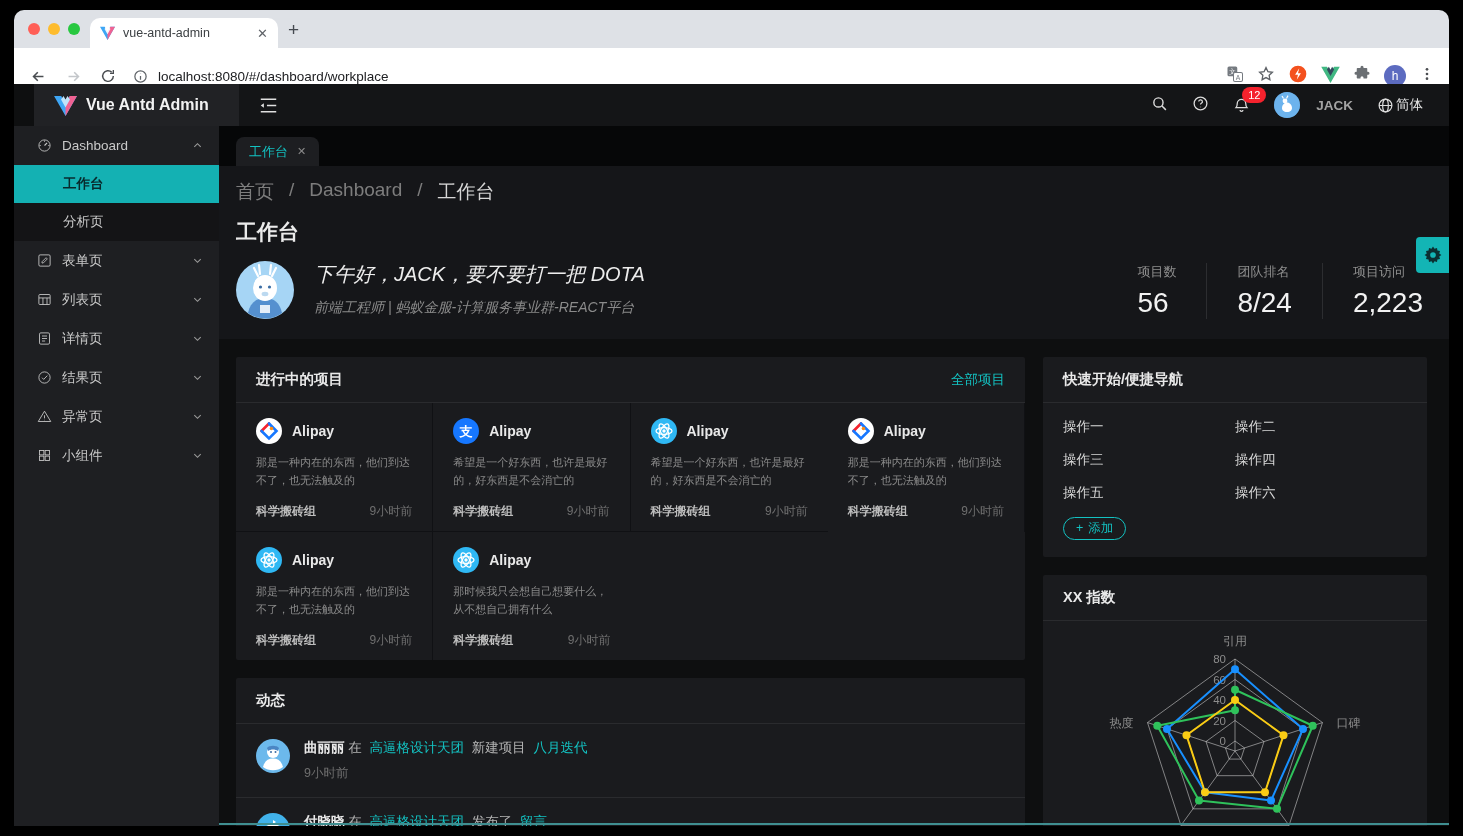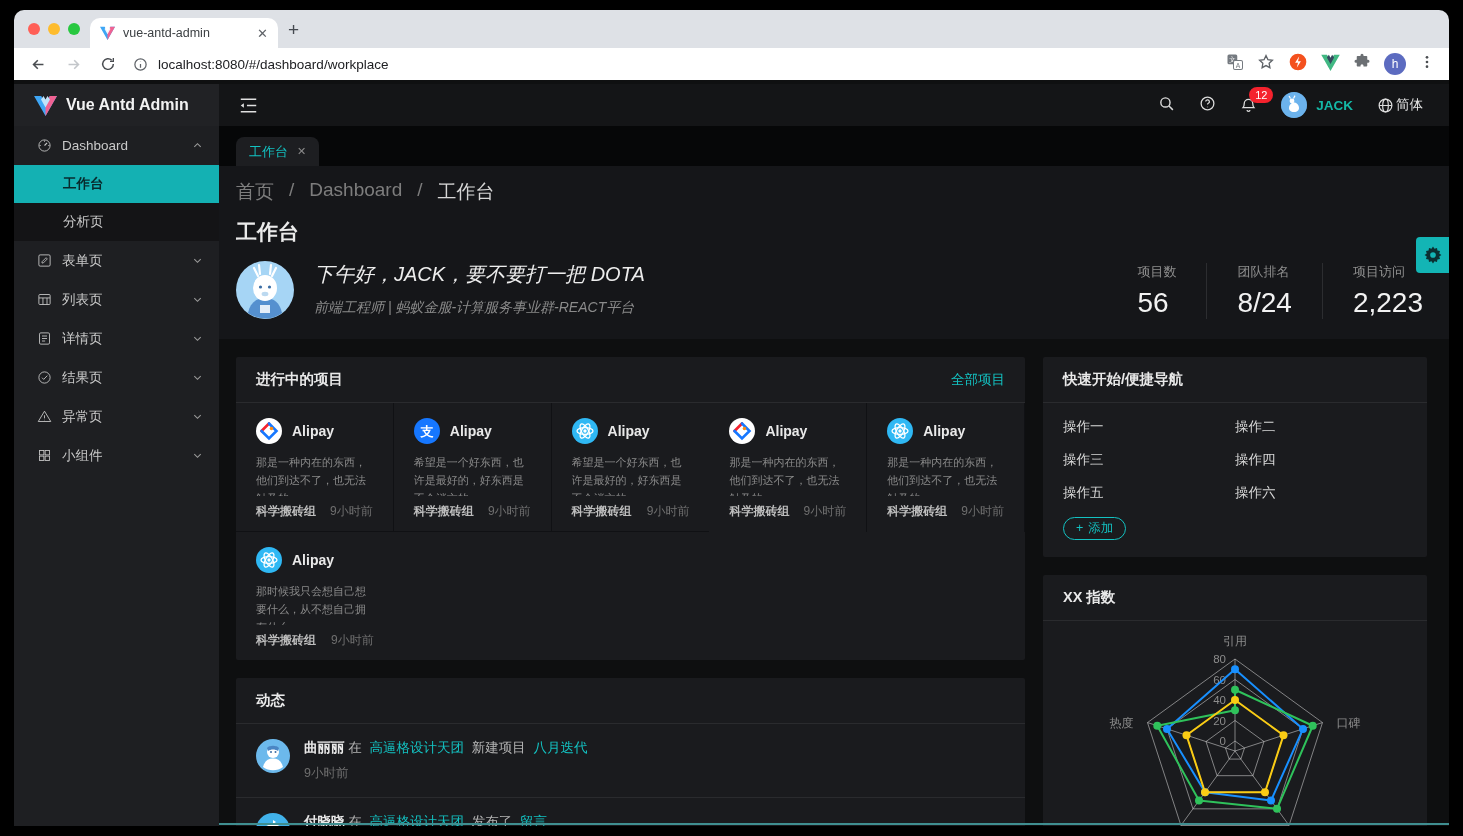--- a/index.html
+++ b/index.html
@@ -10,38 +10,38 @@
   
   .tabstrip{height:38px;background:#dee1e6;position:relative;}
   .traffic{position:absolute;left:14px;top:13px;display:flex;gap:8px;}
   .tl{width:12px;height:12px;border-radius:50%;}
   .tl.red{background:#ff5f57}.tl.yel{background:#febc2e}.tl.grn{background:#28c840}
   .chrome-tab{position:absolute;left:76px;top:8px;width:188px;height:30px;background:#fff;
               border-radius:10px 10px 0 0;display:flex;align-items:center;padding:0 10px;gap:8px;box-sizing:border-box;}
   .chrome-tab .t-title{flex:1;font-size:12.5px;color:#3c4043;white-space:nowrap;overflow:hidden;}
   .t-close{color:#5f6368;font-size:13px;line-height:1;cursor:default;}
   .newtab{position:absolute;left:274px;top:9px;font-size:19px;color:#454950;font-weight:300;}
-  .urlbar{height:24px;background:#fff;display:flex;align-items:center;padding:4px 14px;gap:15px;}
+  .urlbar{height:24px;background:#fff;display:flex;align-items:center;padding:16px 14px;gap:15px;}
   .urlbar .url{flex:1;display:flex;align-items:center;gap:10px;font-size:13.5px;color:#202124;}
   .nav-ic{display:flex;align-items:center;justify-content:center;width:20px;height:20px;}
   .rt-icons{display:flex;align-items:center;gap:13px;}
   .ext-av{width:22px;height:22px;border-radius:50%;background:#5c6bc0;color:#fff;font-size:12px;
           display:flex;align-items:center;justify-content:center;}
   
-  .app{position:absolute;top:74px;left:0;right:0;bottom:0;background:#0e0f10;}
+  .app{position:absolute;top:74px;left:0;right:0;bottom:0;background:#0e0f10;padding-left:20px;}
   .app-header{height:42px;background:#141517;display:flex;align-items:center;position:relative;z-index:5;}
   .logo-block{width:205px;height:42px;background:#212225;display:flex;align-items:center;
               padding-left:20px;gap:9px;box-sizing:border-box;flex:none;}
   .logo-title{font-size:16px;font-weight:700;color:#f2f2f2;white-space:nowrap;}
   .collapse{margin-left:20px;display:flex;align-items:center;}
   .hdr-right{margin-left:auto;display:flex;align-items:center;gap:24px;padding-right:26px;}
   .bell-wrap{position:relative;display:flex;}
   .badge{position:absolute;top:-9px;left:9px;background:#f5222d;color:#fff;font-size:11px;
          border-radius:9px;padding:1px 6px;line-height:14px;}
-  .userbox{display:flex;align-items:center;gap:9px;color:#14b8a6;font-size:13.5px;font-weight:600;}
+  .userbox{display:flex;align-items:center;gap:16px;color:#a3a3a3;font-size:13.5px;font-weight:600;}
   .langbox{display:flex;align-items:center;gap:2px;color:#e6e6e6;font-size:13.5px;}
   .layout{position:absolute;top:42px;left:0;right:0;bottom:0;display:flex;}
   
   .sidebar{width:205px;flex:none;background:#1e1f22;overflow:hidden;}
   .m-item{height:39px;display:flex;align-items:center;padding:0 16px 0 23px;color:#c9c9c9;font-size:13.5px;gap:10px;}
   .m-item .lbl{flex:none;}
   .m-item .chev{margin-left:auto;display:flex;}
   .submenu{background:#141416;}
   .s-item{height:38px;display:flex;align-items:center;padding-left:49px;color:#c9c9c9;font-size:13.5px;}
   .s-item.sel{background:#14b1b3;color:#082a2d;font-weight:700;}
@@ -67,21 +67,21 @@
   .stat:last-child{padding-right:4px;}
   .stat .s-lbl{font-size:13px;color:#8f8f8f;}
   .stat .s-val{margin-top:6px;font-size:28px;color:#f2f2f2;}
   .grid{display:flex;gap:18px;margin:18px 22px 0 17px;align-items:flex-start;}
   .left-col{width:789px;flex:none;}
   .right-col{flex:1;display:flex;flex-direction:column;gap:18px;min-width:0;}
   .card{background:#1a1b1e;border-radius:2px;}
   .card-h{height:45px;display:flex;align-items:center;padding:0 20px;border-bottom:1px solid #2a2b2e;
           font-size:14.5px;font-weight:700;color:#e9e9e9;}
   .card-extra{margin-left:auto;color:#13c2c2;font-size:13.5px;font-weight:400;}
-  .proj-grid{display:grid;grid-template-columns:repeat(5,1fr);}
+  .proj-grid{display:grid;grid-template-columns:repeat(4,1fr);}
   .cell{padding:15px 20px 11px;border-right:1px solid #101114;border-bottom:1px solid #101114;
         box-sizing:border-box;min-height:115px;}
   .cell:nth-child(3n){border-right:none;}
   .cell:nth-child(n+4){border-bottom:none;min-height:118px;}
   .cell-hd{display:flex;align-items:center;gap:10px;}
   .cell-t{font-size:14px;font-weight:700;color:#e9e9e9;}
   .cell-d{margin-top:9px;font-size:11px;color:#8a8a8a;line-height:1.65;height:43px;overflow:hidden;}
   .cell-f{display:flex;margin-top:7px;font-size:12px;align-items:center;}
   .cell-g{color:#bdbdbd;font-weight:700;}
   .cell-tm{margin-left:auto;color:#6f6f6f;}

